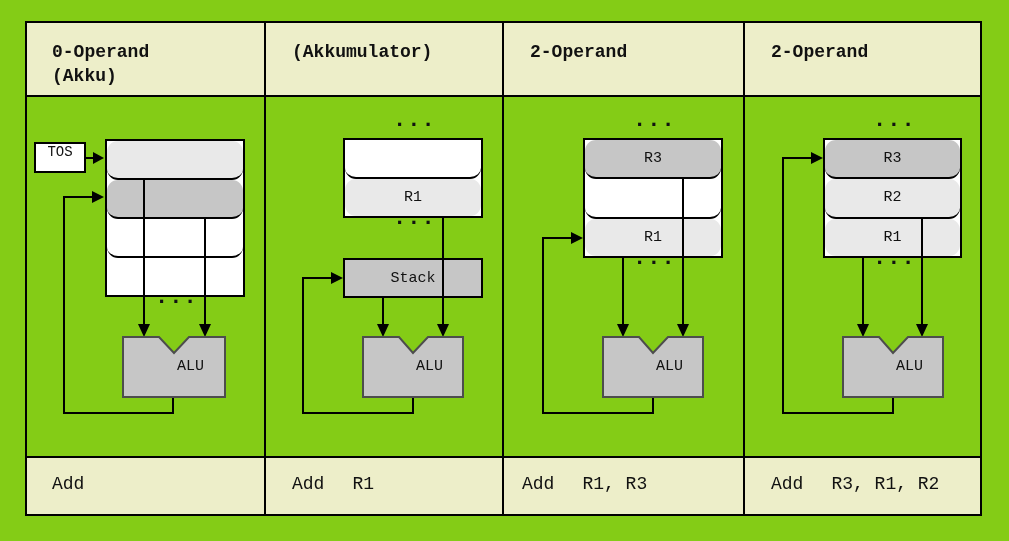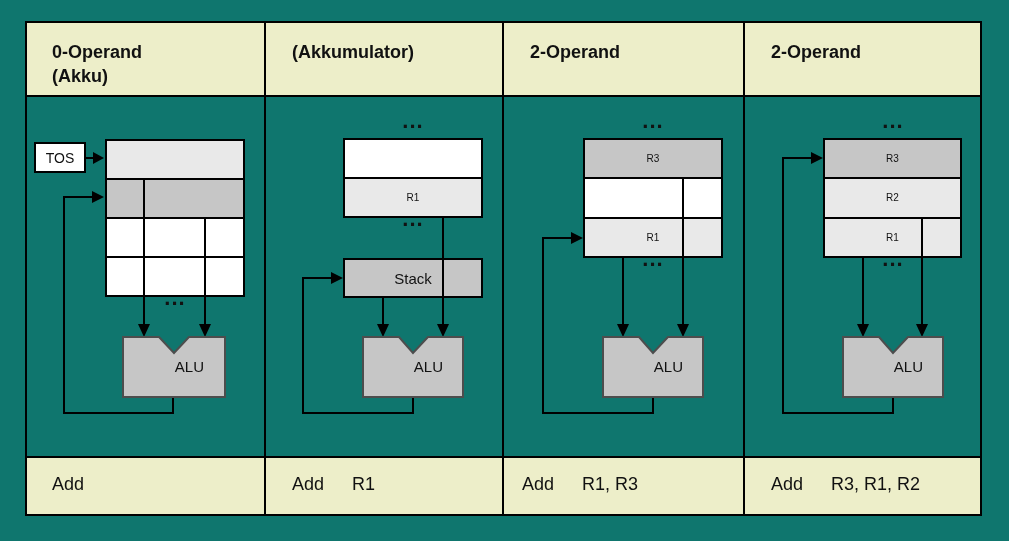--- a/index.html
+++ b/index.html
@@ -1,37 +1,37 @@
 <!DOCTYPE html>
 <html style="--hdr: #edeec9; --light: #e9e9e9; --dark: #c6c6c6; --alu: #c6c6c6; --border: #000000; --line: #000000;"><head>
 <meta charset="utf-8">
 <style>
   html,body { margin:0; padding:0; background:#ffffff; }
   .stage {
-    position:relative; width:1009px; height:541px; background:#0f766e;
-    font-family:Liberation Sans, sans-serif; color:#111; overflow:hidden;
+    position:relative; width:1009px; height:541px; background:#84cc16;
+    font-family:Liberation Mono, monospace; color:#111; overflow:hidden;
   }
   .abs { position:absolute; }
   
   .table-frame { left:25px; top:21px; width:957px; height:495px; border:2px solid var(--border); box-sizing:border-box; }
   .band-header { left:27px; top:23px; width:953px; height:74px; background:var(--hdr); border-bottom:2px solid var(--border); box-sizing:border-box; }
   .band-footer { left:27px; top:456px; width:953px; height:58px; background:var(--hdr); border-top:2px solid var(--border); box-sizing:border-box; }
   .vdiv { top:23px; height:491px; width:2px; background:var(--border); }
   
   .hdr-text { top:40px; font-size:18px; font-weight:bold; line-height:24px; white-space:nowrap; }
   .ins-text { top:473px; font-size:18px; line-height:22px; white-space:nowrap; }
   .ins-text .operands { margin-left:28px; }
   
   .regbox { border:2px solid var(--border); box-sizing:border-box; display:flex; flex-direction:column; background:#fff; }
-  .regrow { flex:1; border-bottom:2px solid var(--border); display:flex; align-items:center; justify-content:center; font-size:10px; }
+  .regrow { flex:1; border-bottom:2px solid var(--border); display:flex; align-items:center; justify-content:center; font-size:15px;border-radius:11px; }
   .regrow:last-child { border-bottom:none; }
   .fill-light { background:var(--light); }
   .fill-dark  { background:var(--dark); }
   .tos-box { left:34px; top:142px; width:52px; height:31px; border:2px solid var(--border); box-sizing:border-box;
-             background:#fff; display:flex; align-items:center; justify-content:center; font-size:14px; }
+             background:#fff; display:flex; align-items:flex-start; justify-content:center; font-size:14px; }
   .akku-box { left:343px; top:258px; width:140px; height:40px; border:2px solid var(--border); box-sizing:border-box;
               background:var(--dark); display:flex; align-items:center; justify-content:center; font-size:15px; }
   .alu-label { width:60px; top:358px; text-align:right; font-size:15px; }
   .dots { width:40px; text-align:center; font-size:22px; font-weight:bold; line-height:21px; letter-spacing:1px; }
   .overlay { left:0; top:0; pointer-events:none; }
 </style>
 </head>
 <body>
 
 <div class="stage">

